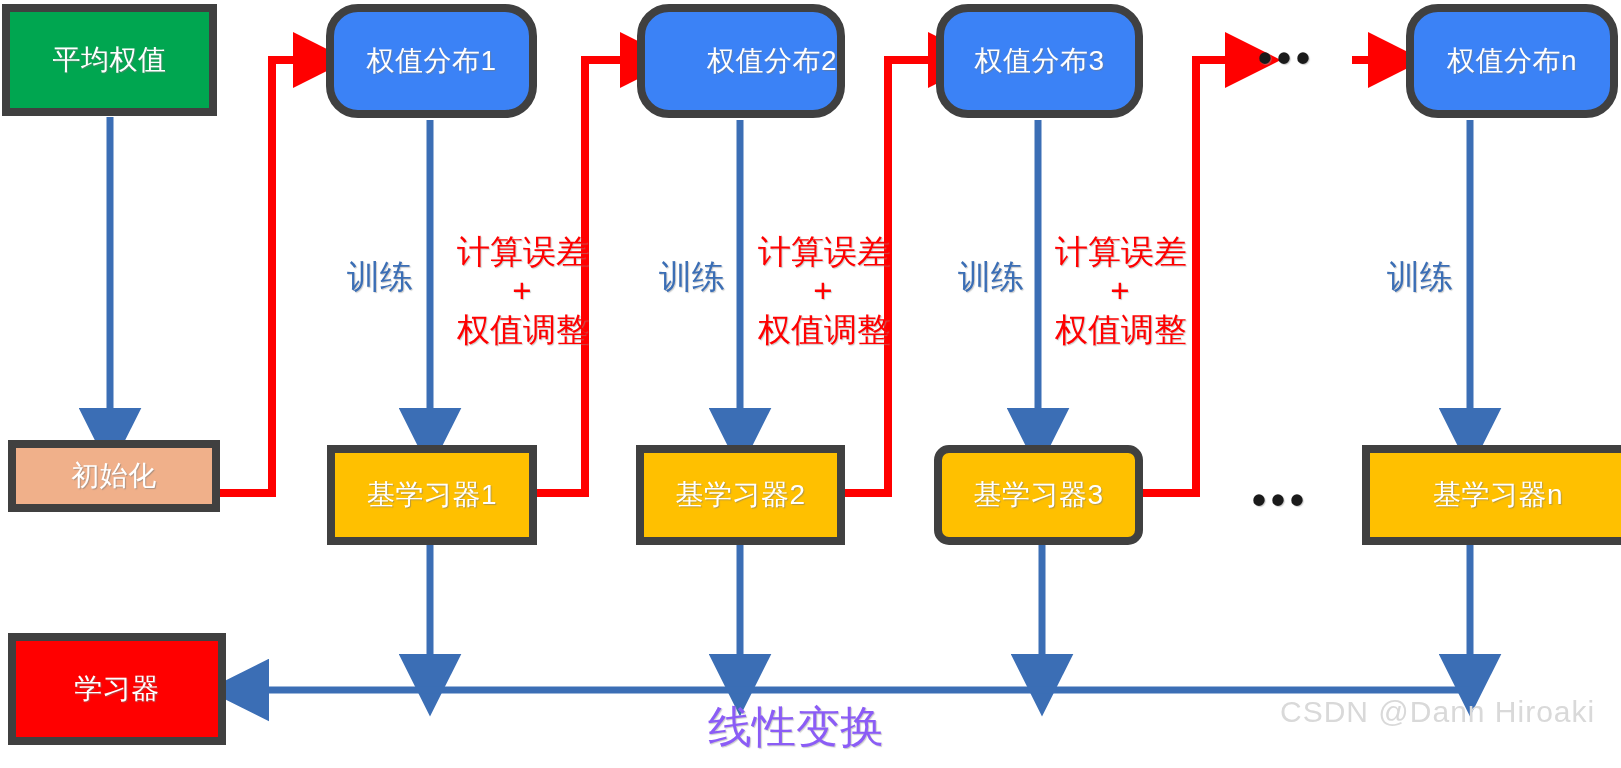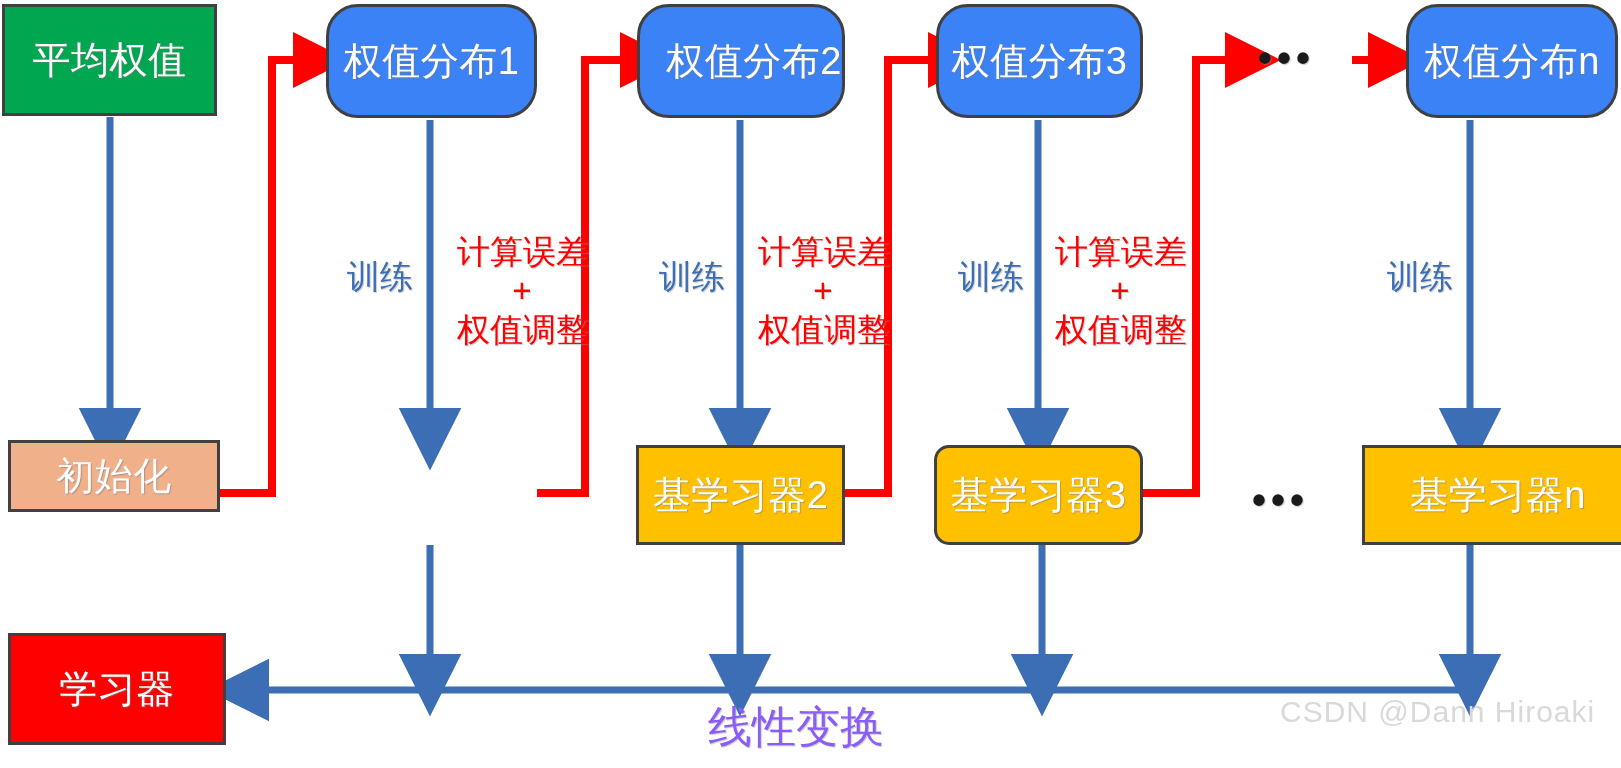--- a/index.html
+++ b/index.html
@@ -18,26 +18,26 @@
   svg.layer {
     position: absolute;
     left: 0;
     top: 0;
     width: 1621px;
     height: 768px;
   }
   .node {
     position: absolute;
     box-sizing: border-box;
-    border: 3px solid #404040;
+    border: 8px solid #404040;
     display: flex;
     align-items: center;
     justify-content: center;
     color: #ffffff;
-    font-size: 38px;
+    font-size: 28px;
     line-height: 1;
     white-space: nowrap;
     letter-spacing: 0.5px;
     text-shadow: 1px 1px 1px rgba(120,120,120,0.55);
   }
   .n-green   { background: #00A650; }
   .n-lgreen  { background: #3b82f6; border-radius: 32px; }
   .n-peach   { background: #F0B08A; }
   .n-amber   { background: #FFC000; }
   .n-red     { background: #FF0000; }
@@ -168,20 +168,23 @@
   </div>
 
   <div class="node n-lgreen" style="left:1406px; top:4px; width:212px; height:114px;">
     <span>权值分布n</span>
   </div>
 
   <div class="node n-peach" style="left:8px; top:440px; width:212px; height:72px;">
     <span>初始化</span>
   </div>
 
+  <div class="node n-amber" style="left:327px; top:445px; width:210px; height:100px;">
+    <span>基学习器1</span>
+  </div>
 
   <div class="node n-amber" style="left:636px; top:445px; width:209px; height:100px;">
     <span>基学习器2</span>
   </div>
 
   <div class="node n-amber" style="left:934px; top:445px; width:209px; height:100px;border-radius:15px;">
     <span>基学习器3</span>
   </div>
 
   <div class="node n-amber" style="left:1362px; top:445px; width:272px; height:100px;">

